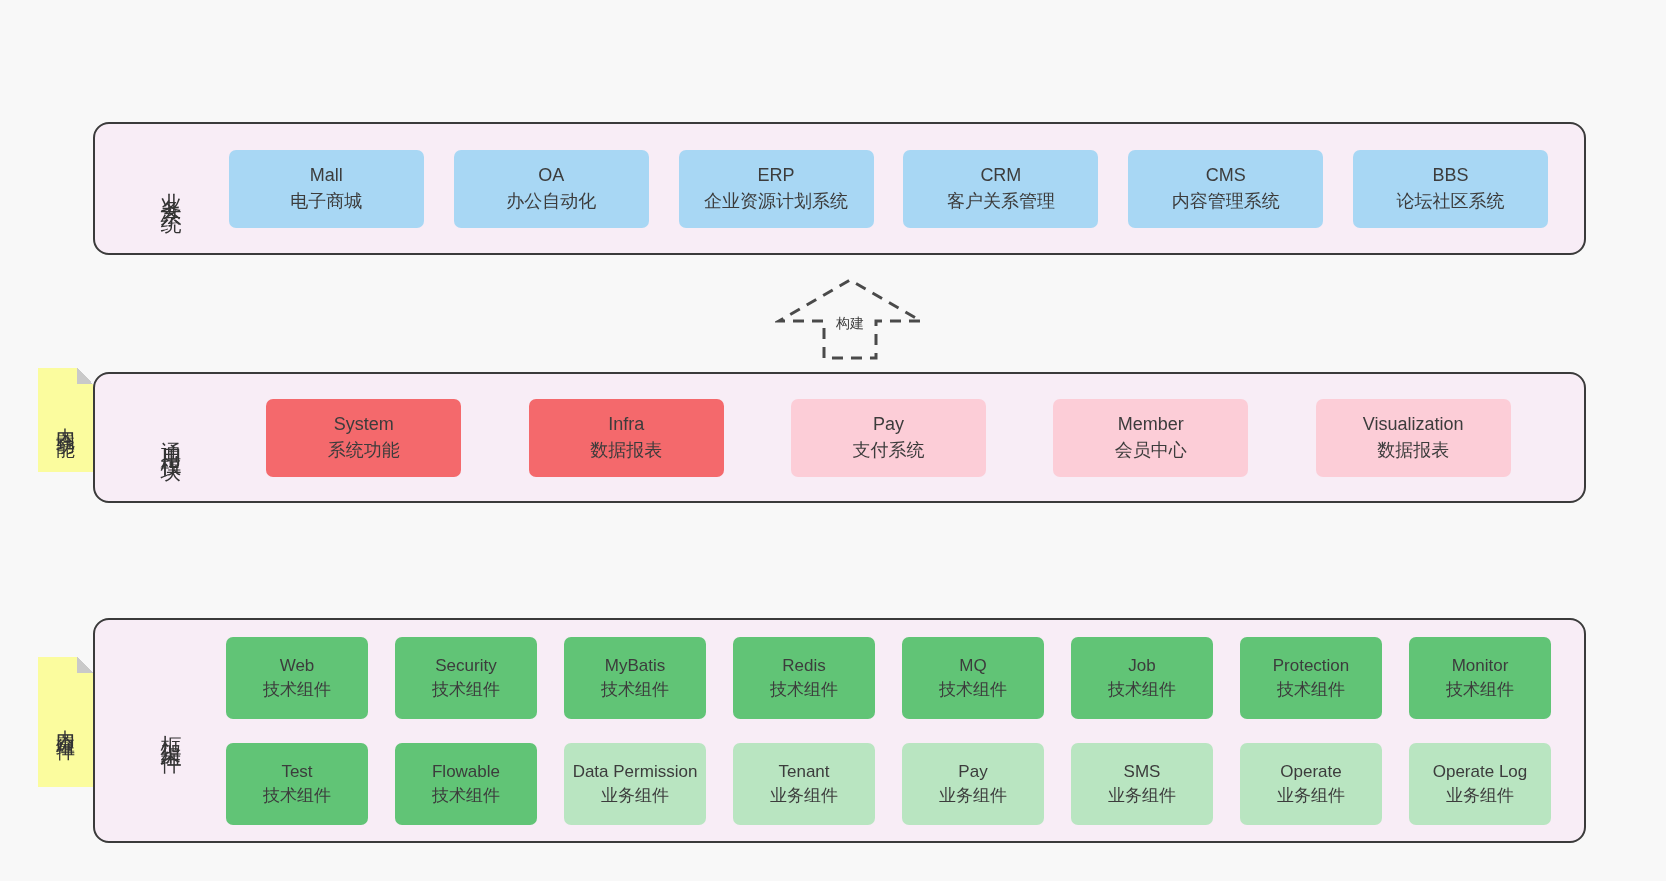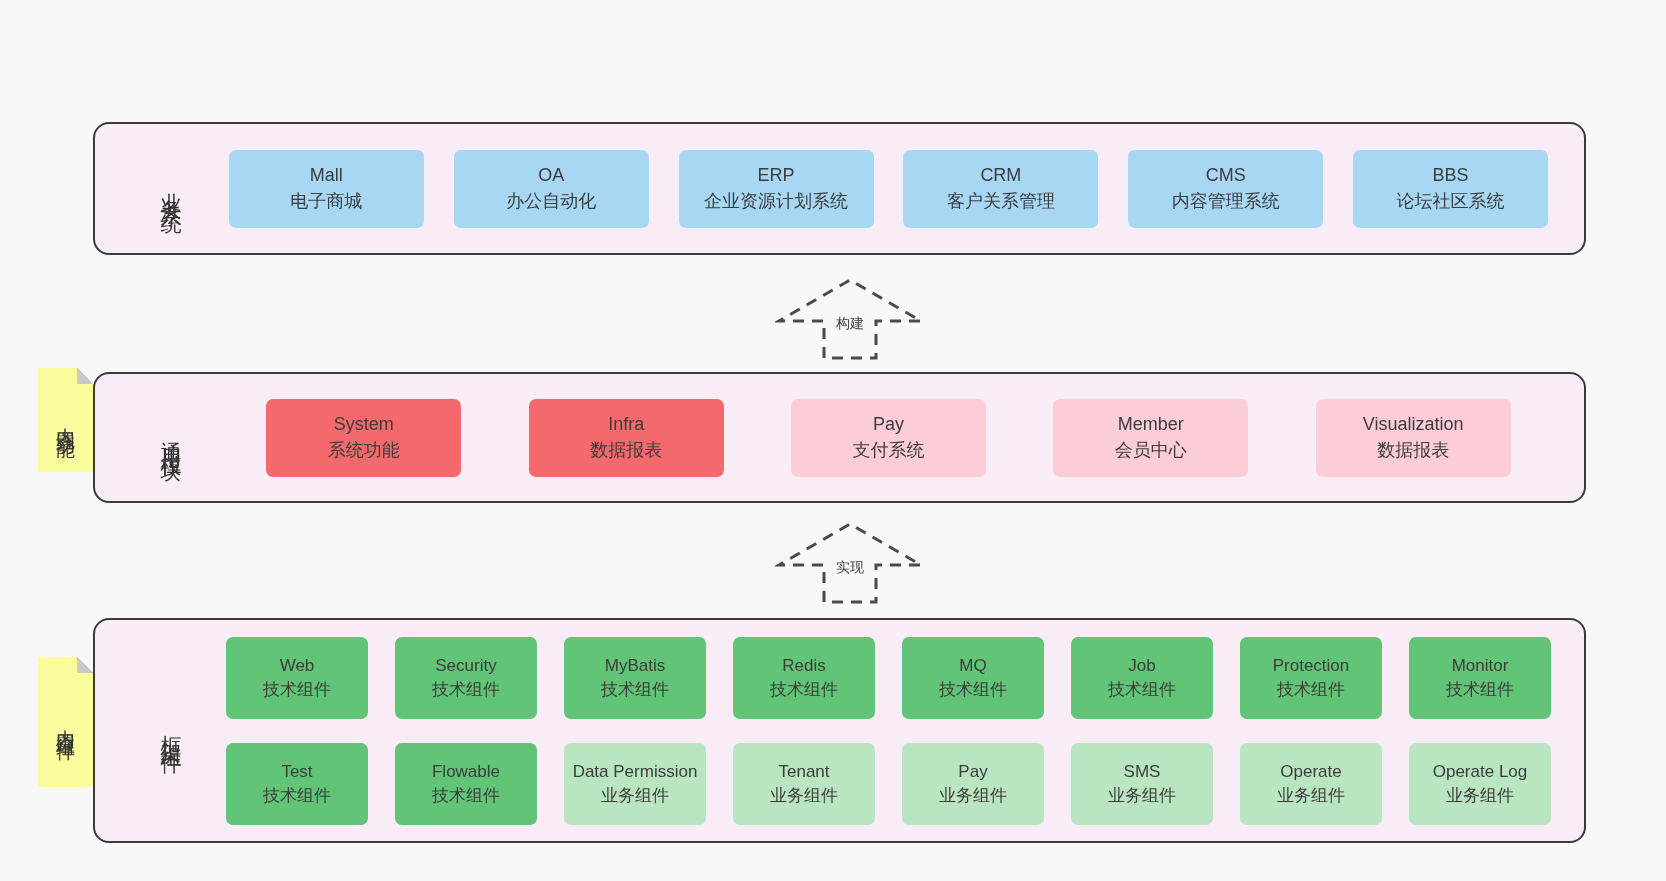--- a/index.html
+++ b/index.html
@@ -165,26 +165,20 @@
         <div>Member</div>
         <div>会员中心</div>
       </div>
       <div class="box box-lg pink">
         <div>Visualization</div>
         <div>数据报表</div>
       </div>
     </div>
   </section>
 
-  <div class="arrow arrow-2">
-    <svg width="150" height="84" viewBox="0 0 150 84">
-      <path d="M49 82 L49 45 L4 45 L75 4 L146 45 L101 45 L101 82 Z" fill="none" stroke="#4a4a4a" stroke-width="3" stroke-dasharray="11 8"></path>
-    </svg>
-    <div class="arrow-label">实现</div>
-  </div>
 
   <section class="section sec-components">
     <div class="section-label">
       <span>框架组件</span>
     </div>
     <div class="rows">
       <div class="row">
         <div class="box box-sm green">
           <div>Web</div>
           <div>技术组件</div>

